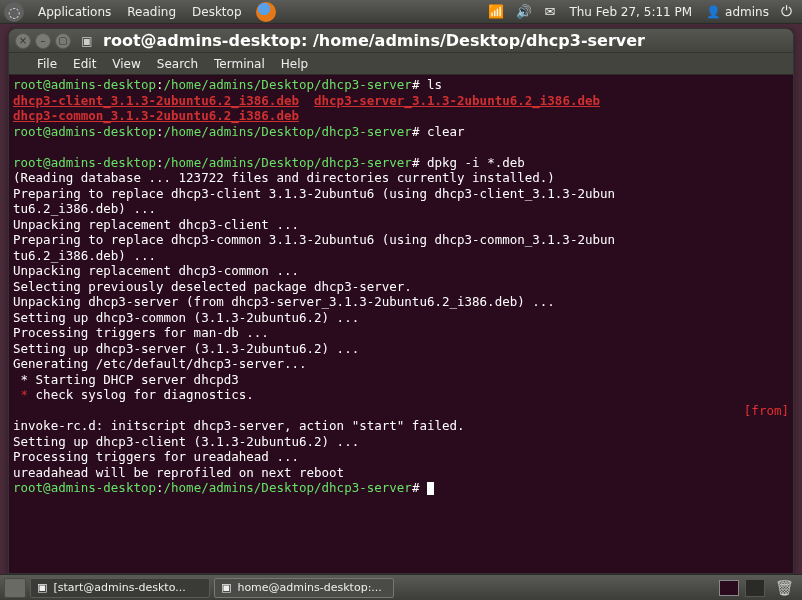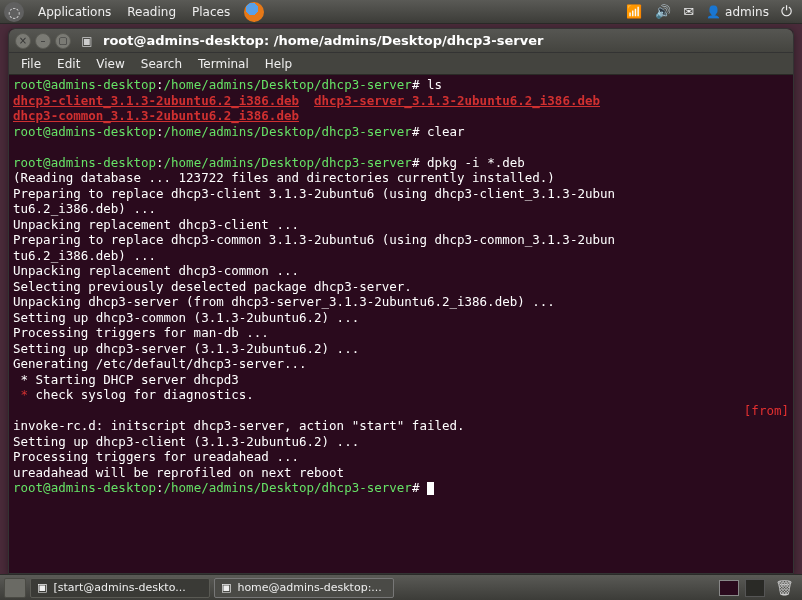--- a/index.html
+++ b/index.html
@@ -57,27 +57,27 @@
   width: 16px; height: 16px; border-radius: 50%;
   background: #7a7a74; border: 1px solid #5a5a54;
   display: flex; align-items: center; justify-content: center;
   font-size: 10px; color: #333;
 }
 .win-icon {
   width: 16px; height: 16px;
   display: flex; align-items: center; justify-content: center;
   margin: 0 4px; color: #ccc; font-size: 12px;
 }
-.titlebar .title { color: #fff; font-weight: bold; font-size: 13px; }
+.titlebar .title { color: #fff; font-weight: bold; font-size: 16px; }
 
 .menubar {
   height: 22px;
   background: #44443f;
   display: flex; align-items: center;
-  padding: 0 4px;
+  padding: 0 20px;
   border-bottom: 1px solid #2a2a26;
 }
 .menubar .m { color: #eee; padding: 0 8px; cursor: pointer; font-size: 12px; }
 
 .term {
   background: #2a0a1d;
   color: #fff;
   font-family: "DejaVu Sans Mono", "Liberation Mono", monospace;
   font-size: 12.5px;
   line-height: 15.5px;
@@ -140,26 +140,27 @@
 </style>
 </head>
 <body>
 
 <div class="top-panel">
   <div class="distro-icon">
       <span>◌</span>
     </div>
   <div class="menu-item">Applications</div>
   <div class="menu-item">Reading</div>
-  <div class="menu-item">Places</div>
+  <div class="menu-item">Desktop</div>
   <div class="ff-icon"></div>
   <div class="spacer"></div>
   <div class="tray-icon">📶</div>
   <div class="tray-icon">🔊</div>
   <div class="tray-icon">✉</div>
+  <div class="clock">Thu Feb 27,  5:11 PM</div>
   <div class="user">
     <span>👤</span>
     <span>admins</span>
   </div>
   <div class="power">⏻</div>
 </div>
 
 <div class="window">
   <div class="titlebar">
     <div class="win-btn">×</div>

